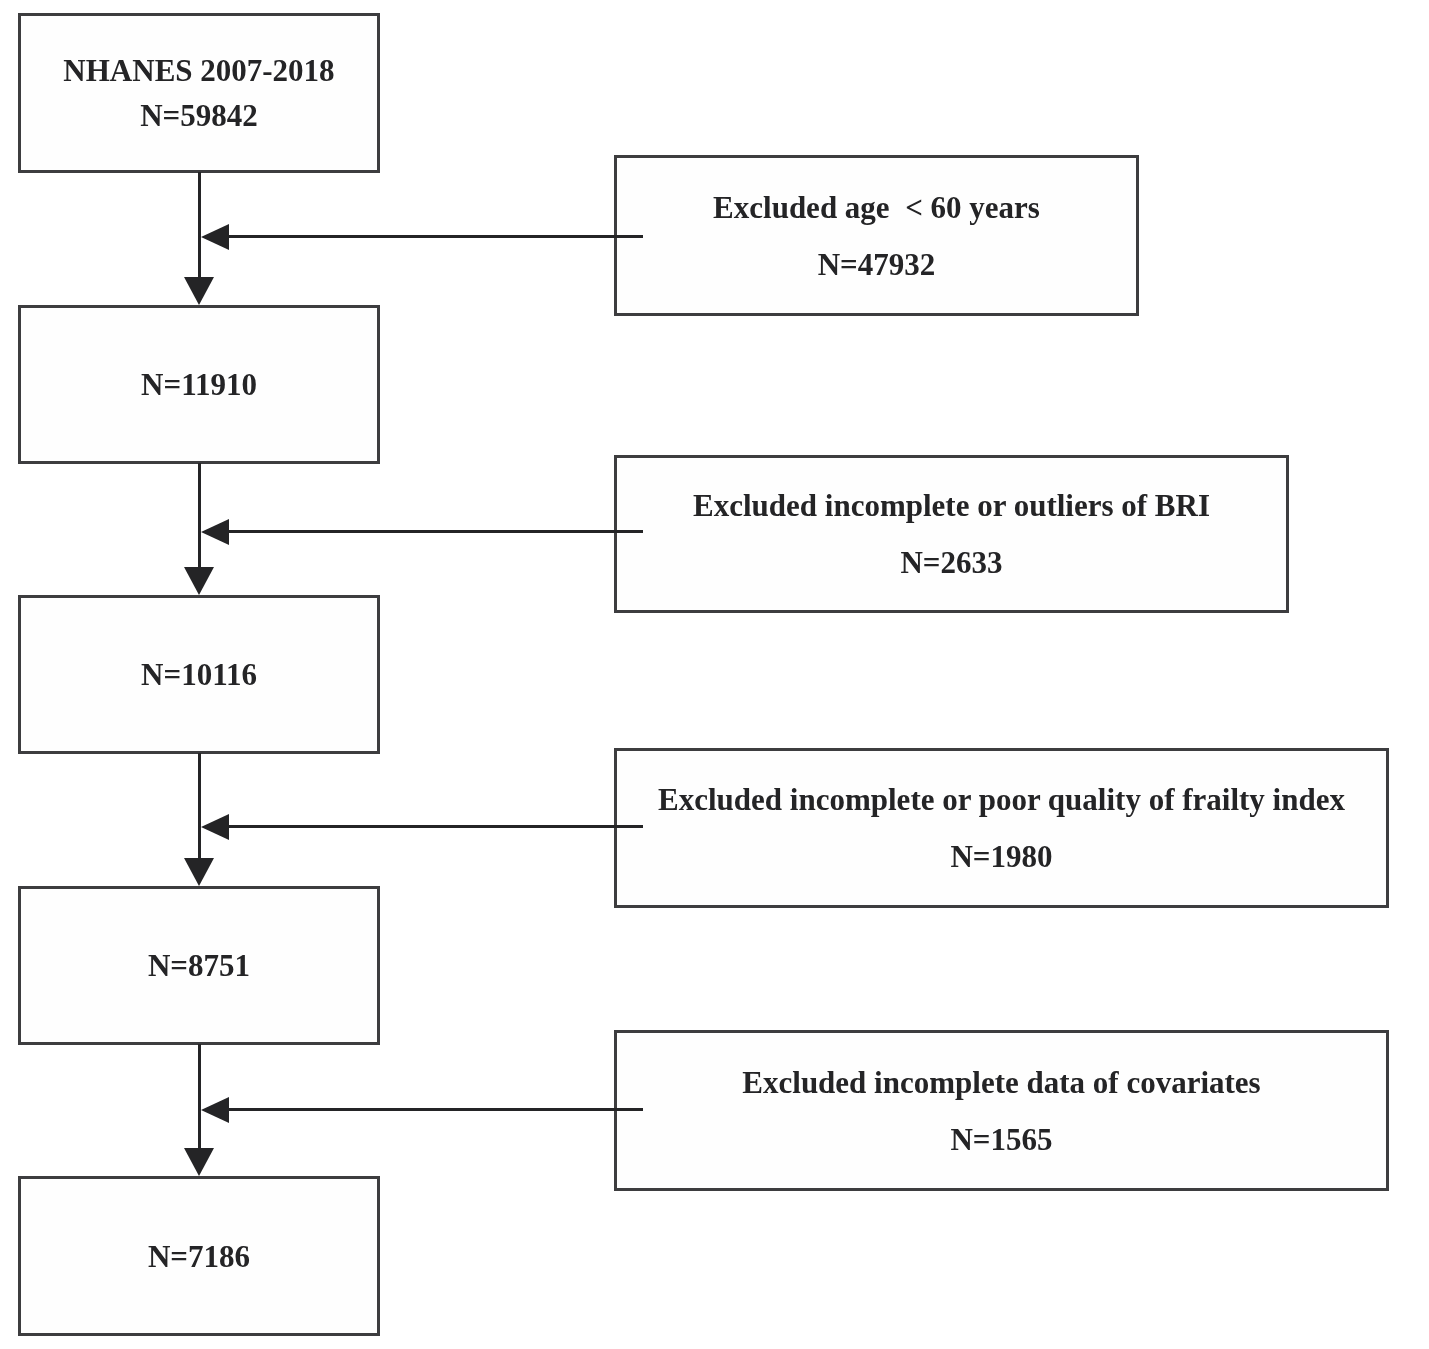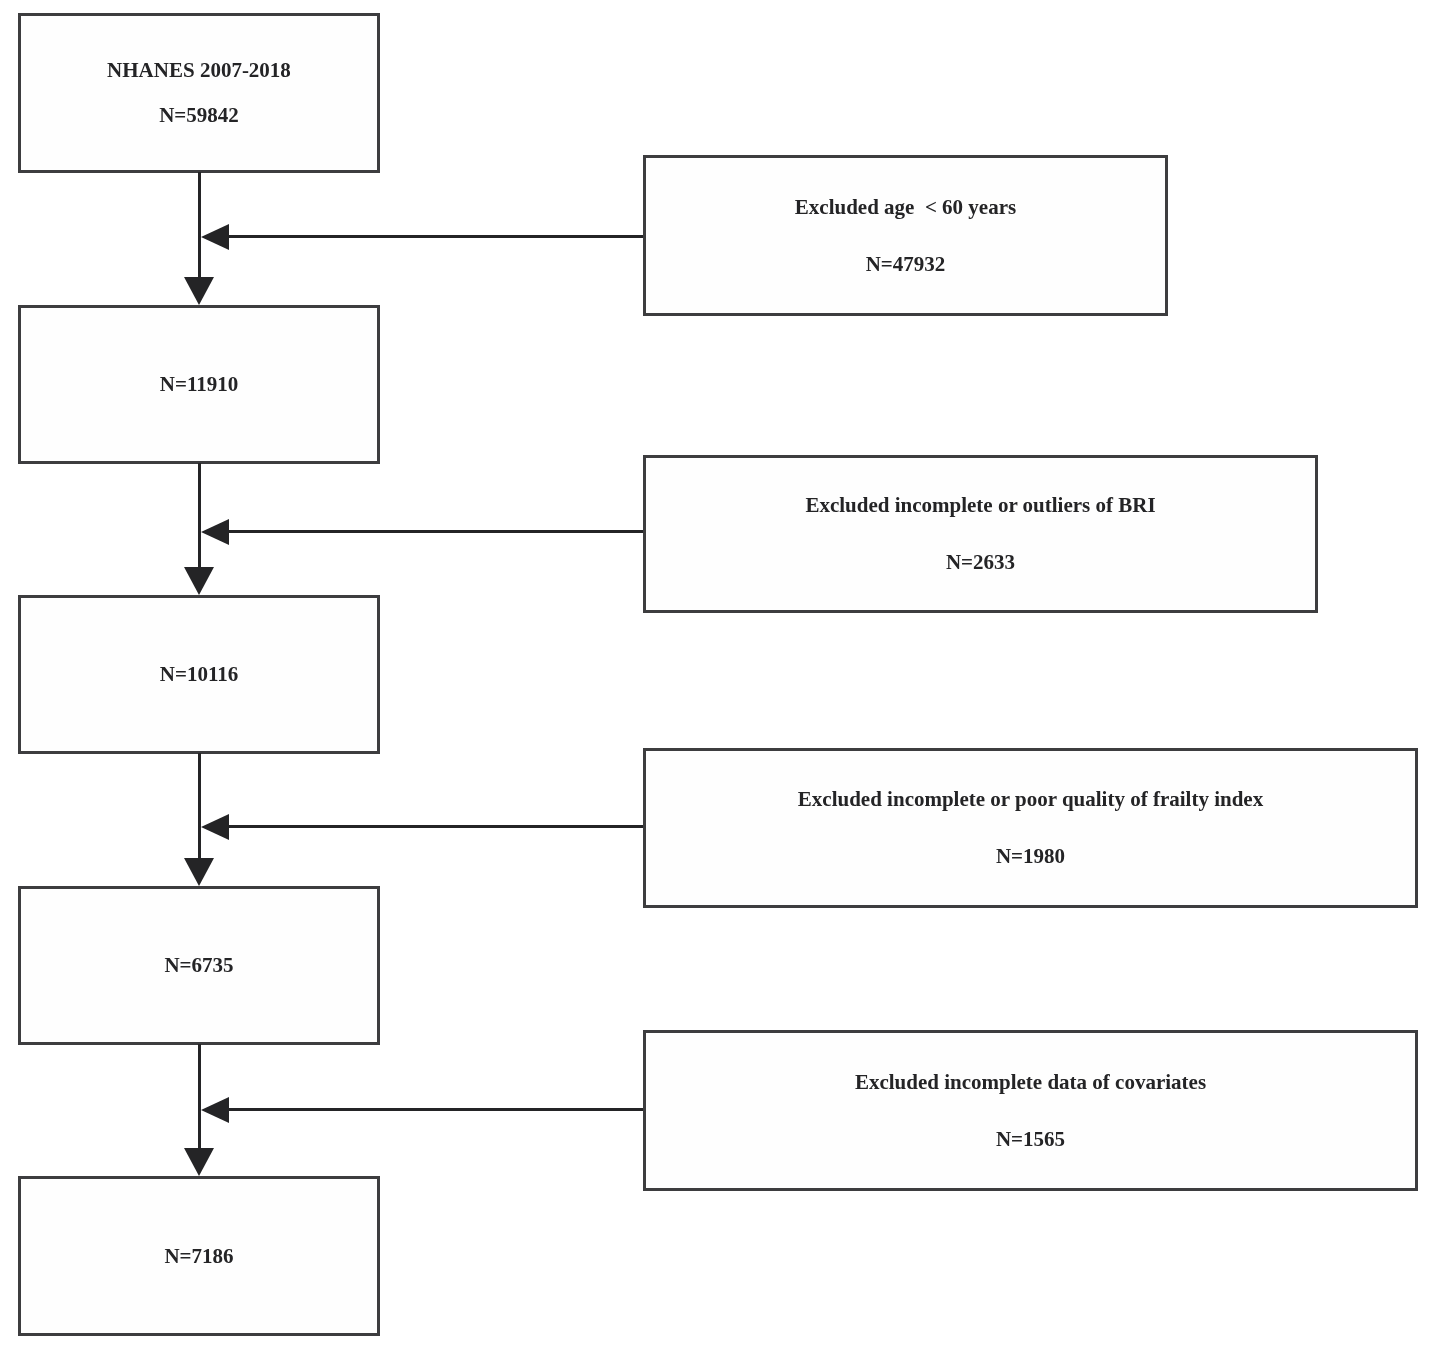--- a/index.html
+++ b/index.html
@@ -16,35 +16,35 @@
     position: absolute;
     box-sizing: border-box;
     border: 3px solid #3d3d3f;
     background: #fefefe;
     display: flex;
     flex-direction: column;
     justify-content: center;
     align-items: center;
     text-align: center;
     font-weight: bold;
-    font-size: 21px;
+    font-size: 31px;
     line-height: 45px;
     color: #242426;
     white-space: pre-wrap;
     padding: 0 1px;
   }
   
   .lb { left: 18px; width: 362px; }
   .lb1 { top: 13px;   height: 160px; }
   .lb2 { top: 305px;  height: 159px; justify-content: center; }
   .lb3 { top: 595px;  height: 159px; }
   .lb4 { top: 886px;  height: 159px; }
   .lb5 { top: 1176px; height: 160px; text-align: right; }
   
-  .rb { left: 643px; gap: 12px; }
+  .rb { left: 614px; gap: 12px; }
   .rb1 { top: 155px;  height: 161px; width: 525px; }
   .rb2 { top: 455px;  height: 158px; width: 675px; }
   .rb3 { top: 748px;  height: 160px; width: 775px; }
   .rb4 { top: 1030px; height: 161px; width: 775px; }
   
   .vline {
     position: absolute;
     left: 198px;
     width: 3px;
     background: #242426;
@@ -102,21 +102,21 @@
 
   <div class="box lb lb2">
     <div>N=11910</div>
   </div>
 
   <div class="box lb lb3">
     <div>N=10116</div>
   </div>
 
   <div class="box lb lb4">
-    <div>N=6735</div>
+    <div>N=8751</div>
   </div>
 
   <div class="box lb lb5">
     <div>N=7186</div>
   </div>
 
   <div class="box rb rb1">
     <div>Excluded age  &lt; 60 years</div>
     <div>N=47932</div>
   </div>

